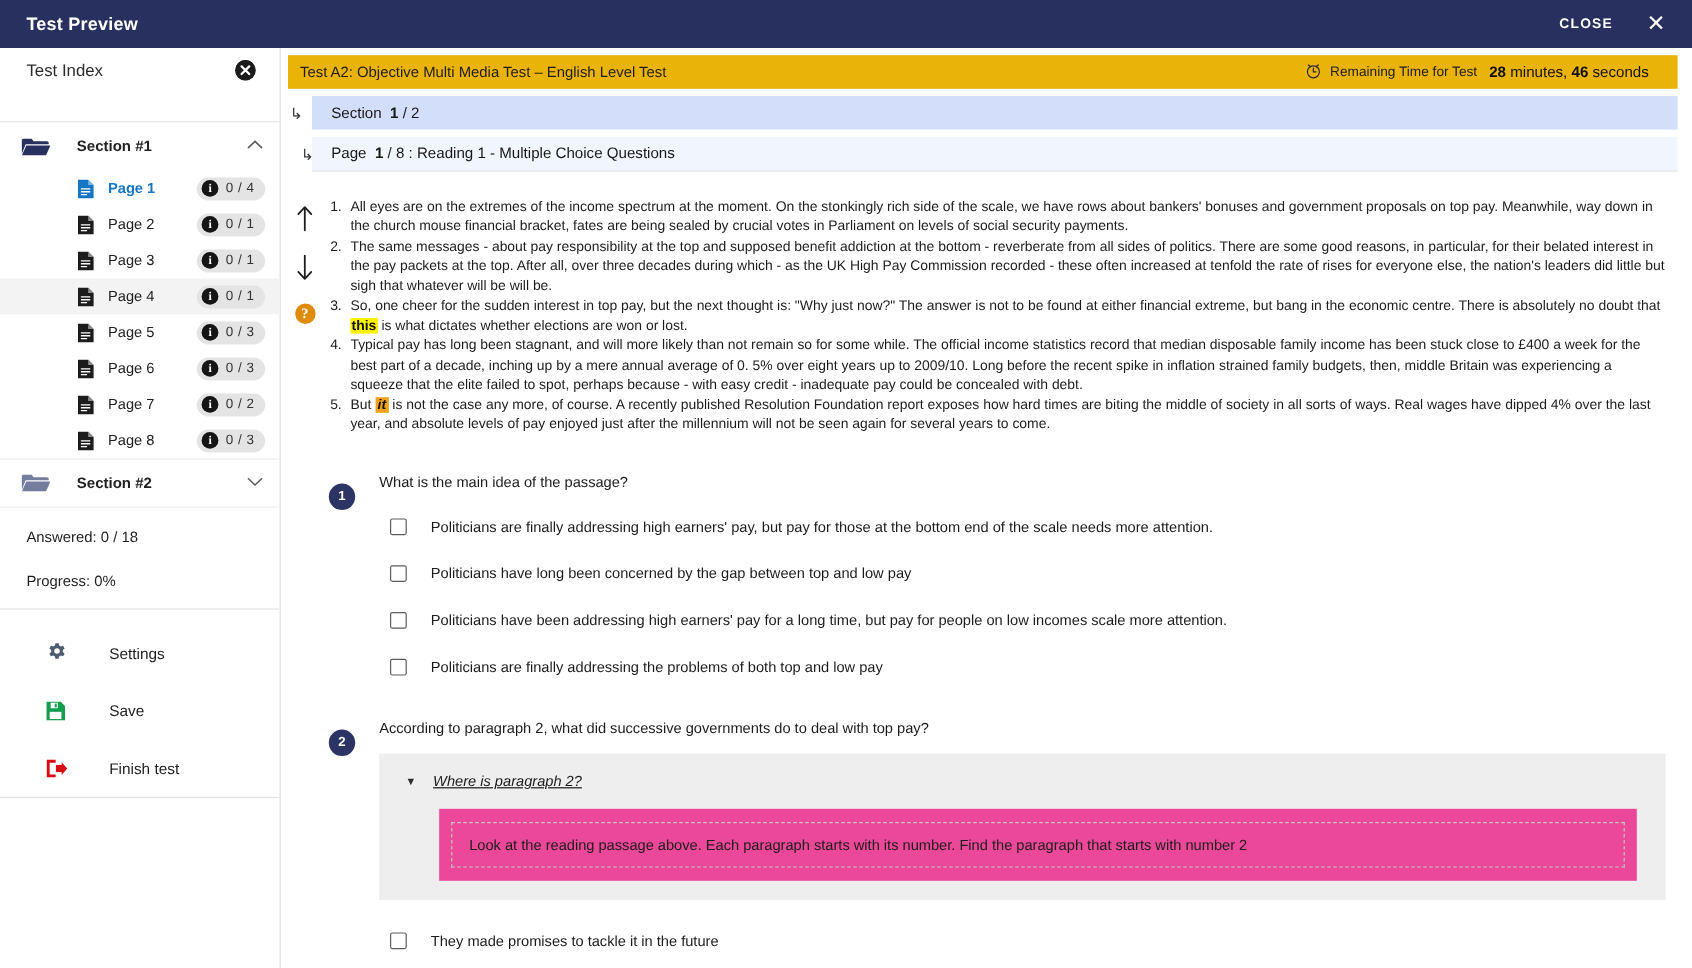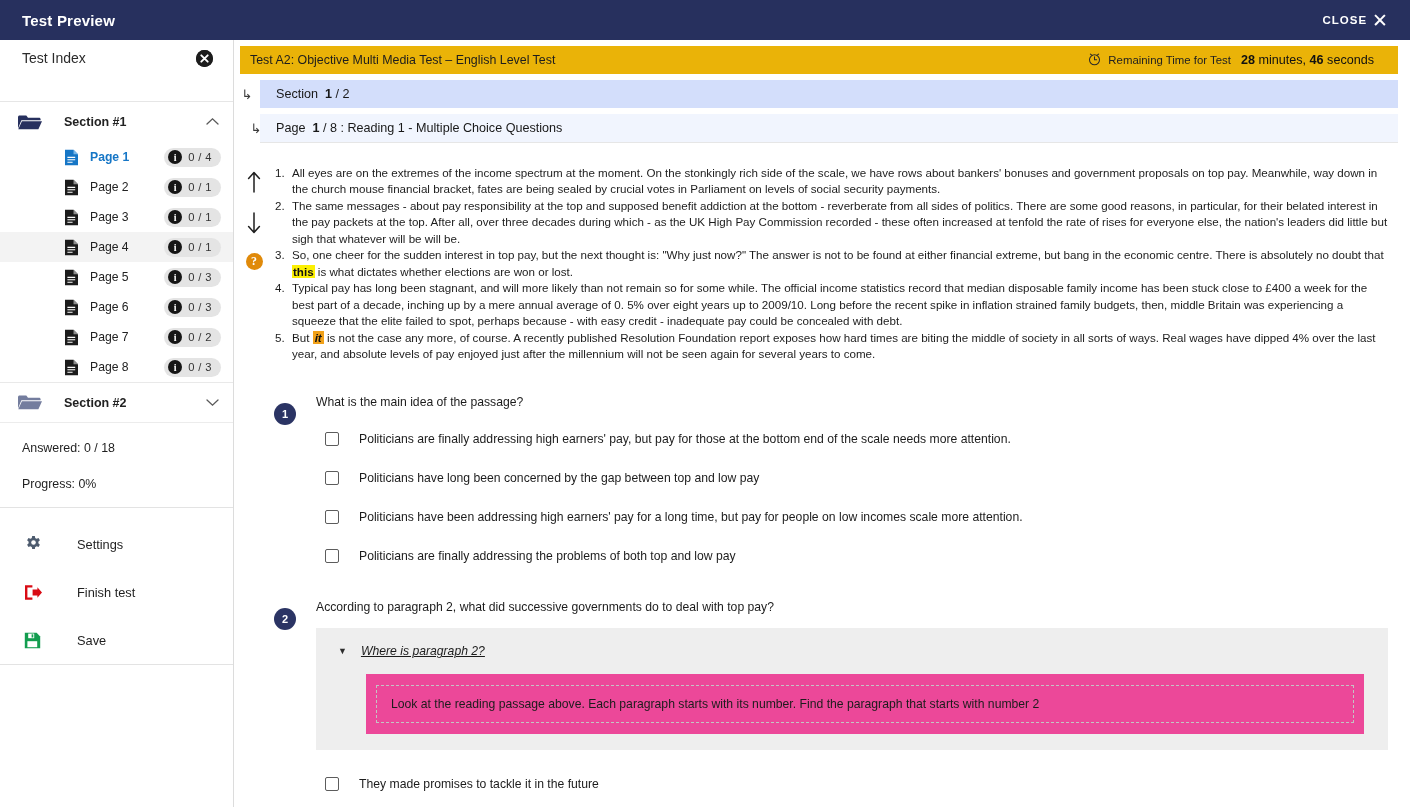--- a/index.html
+++ b/index.html
@@ -16,21 +16,21 @@
     background: #27305e;
     color: #ffffff;
     display: flex;
     align-items: center;
     justify-content: space-between;
     padding: 0 16px 0 22px;
     position: relative;
     z-index: 20;
   }
   .topbar-title { font-size: 15px; font-weight: bold; letter-spacing: .2px; }
-  .topbar-right { display: flex; align-items: center; gap: 5px; padding-right: 6px;}
+  .topbar-right { display: flex; align-items: center; gap: 28px; padding-right: 6px;}
   .close-label { font-size: 11.5px; font-weight: bold; letter-spacing: 1px; }
   .close-x { font-size: 19px; line-height: 1; font-weight: 300; cursor: pointer; }
 
   
   .body-wrap { display: flex; height: 767px; background: #fff; }
 
   
   .sidebar {
     width: 234px;
     min-width: 234px;
@@ -93,21 +93,21 @@
   }
   .count-text { font-size: 11.2px; color: #333; letter-spacing: .4px; }
 
   .stats-box { padding: 18px 20px 16px 22px; border-top: 1px solid #ececec; }
   .stat-line { font-size: 12.4px; color: #1f1f1f; }
   .progress-line { display: flex; align-items: center; margin-top: 22px; }
   .progress-bar-outer { flex: 1; margin-left: 10px; height: 9px; background: transparent; }
   .progress-bar-fill { height: 9px; background: #9bdcf7; width: 100%; }
 
   .actions { border-top: 1px solid #e3e3e3; padding-top: 12px; }
-  .action-row { height: 48px; display: flex; align-items: center; padding: 0 24px; cursor: pointer; }
+  .action-row { height: 48px; display: flex; align-items: center; padding: 0 38px; cursor: pointer; }
   .action-icon { width: 30px; display: flex; align-items: center; justify-content: flex-start; }
   .action-label { font-size: 12.8px; color: #1f1f1f; margin-left: 23px; }
   .sidebar-filler { flex: 1; border-top: 1px solid #e3e3e3; }
 
   
   .main { flex: 1; display: flex; flex-direction: column; min-width: 0; background: #fff; }
 
   .bar-test {
     height: 28px;
     background: #eab308;
@@ -436,37 +436,37 @@
         <span class="action-icon">
           <svg width="19" height="19" viewBox="0 0 20 20" aria-hidden="true">
             <path fill="#4d5b6e" d="M11.4 1h-2.8l-.4 2.1a6.9 6.9 0 0 0-1.5.9L4.7 3.2 3.3 5.6l1.6 1.4a7 7 0 0 0 0 1.8L3.3 10.2l1.4 2.4 2-.8c.45.38.96.69 1.5.9l.4 2.1h2.8l.4-2.1c.54-.21 1.05-.52 1.5-.9l2 .8 1.4-2.4-1.6-1.4a7 7 0 0 0 0-1.8l1.6-1.4-1.4-2.4-2 .8a6.9 6.9 0 0 0-1.5-.9z"></path>
             <circle cx="10" cy="7.9" r="2.4" fill="#fff"></circle>
           </svg>
         </span>
         <span class="action-label">Settings</span>
       </div>
       <div class="action-row">
         <span class="action-icon">
-          <svg width="19" height="17" viewBox="0 0 19 17" aria-hidden="true">
-            <path d="M1 1.2 H8.4 V3.6 H3.4 V13.4 H8.4 V15.8 H1 Z" fill="#d90b14"></path>
-            <path d="M8.6 5.6 H13.4 V3.2 L18 8.5 L13.4 13.8 V11.4 H8.6 Z" fill="#d90b14"></path>
-          </svg>
-        </span>
-        <span class="action-label">Finish test</span>
-      </div>
-      <div class="action-row">
-        <span class="action-icon">
           <svg width="17" height="17" viewBox="0 0 17 17" aria-hidden="true">
             <path d="M0.8 .8 H12.6 L16.2 4.4 V16.2 H0.8 Z" fill="#139d4f"></path>
             <rect x="4.2" y="1.6" width="6" height="4.6" fill="#fff"></rect>
             <rect x="7.6" y="2.3" width="1.7" height="3.2" fill="#139d4f"></rect>
             <rect x="3.4" y="9.2" width="9.8" height="6" fill="#fff"></rect>
           </svg>
         </span>
         <span class="action-label">Save</span>
+      </div>
+      <div class="action-row">
+        <span class="action-icon">
+          <svg width="19" height="17" viewBox="0 0 19 17" aria-hidden="true">
+            <path d="M1 1.2 H8.4 V3.6 H3.4 V13.4 H8.4 V15.8 H1 Z" fill="#d90b14"></path>
+            <path d="M8.6 5.6 H13.4 V3.2 L18 8.5 L13.4 13.8 V11.4 H8.6 Z" fill="#d90b14"></path>
+          </svg>
+        </span>
+        <span class="action-label">Finish test</span>
       </div>
     </div>
 
     <div class="sidebar-filler"></div>
   </div>
 
   <div class="main">
 
     <div class="bar-test">
       <span class="bar-test-title">Test A2: Objective Multi Media Test – English Level Test</span>

